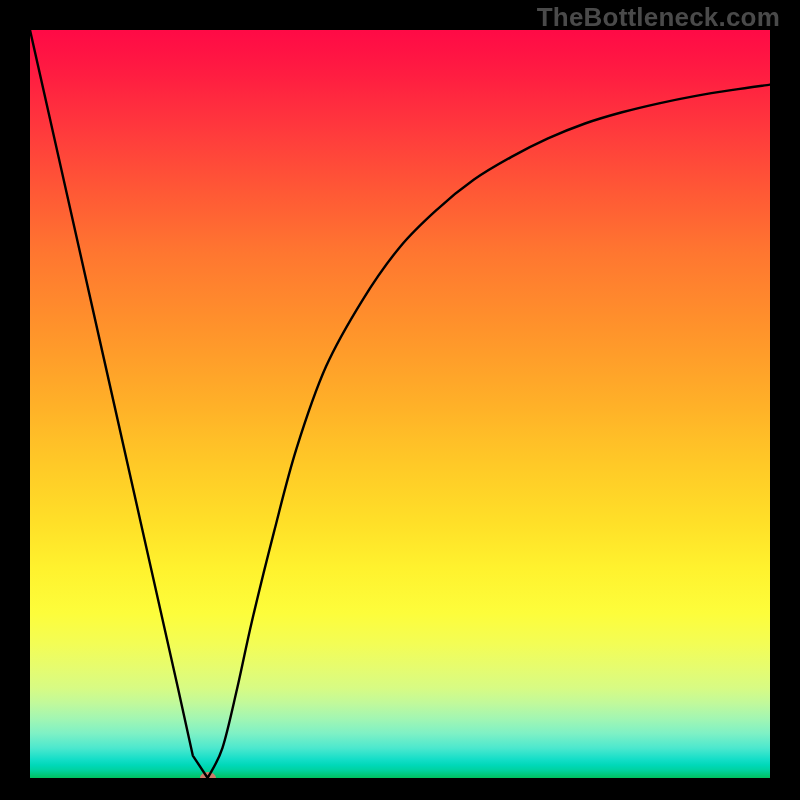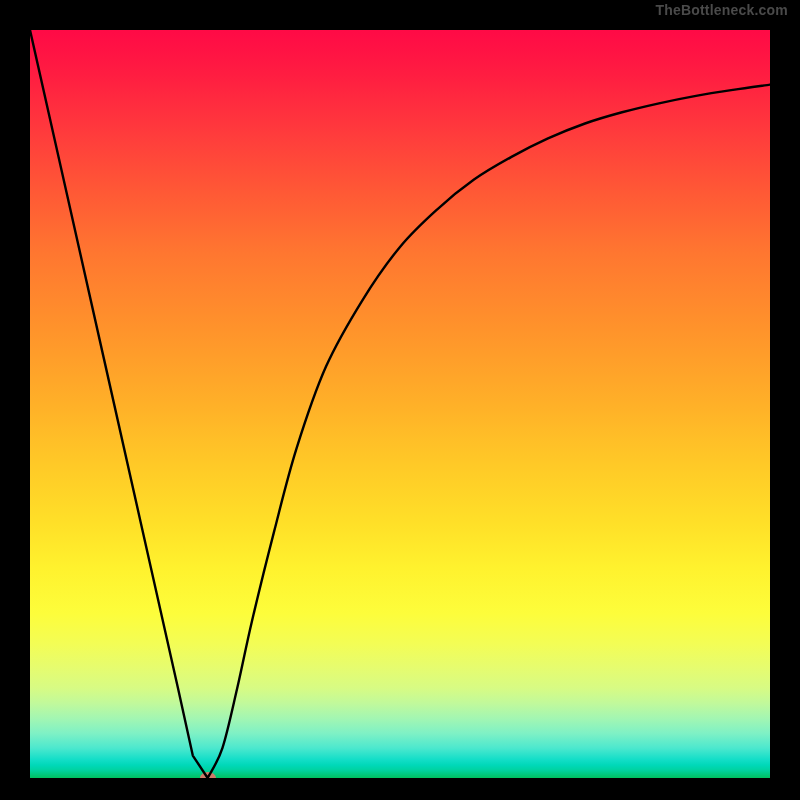--- a/index.html
+++ b/index.html
@@ -13,23 +13,23 @@
   }
   .frame {
     position: relative;
     width: 800px;
     height: 800px;
     background: #000;
   }
   .watermark {
     position: absolute;
     top: 2px;
-    right: 12px;
+    right: 20px;
     color: #4a4a4a;
-    font-size: 14px;
+    font-size: 26px;
     font-weight: 600;
     letter-spacing: 0.2px;
     user-select: none;
   }
   .plot-area {
     position: absolute;
     left: 30px;
     top: 30px;
     width: 740px;
     height: 748px;

